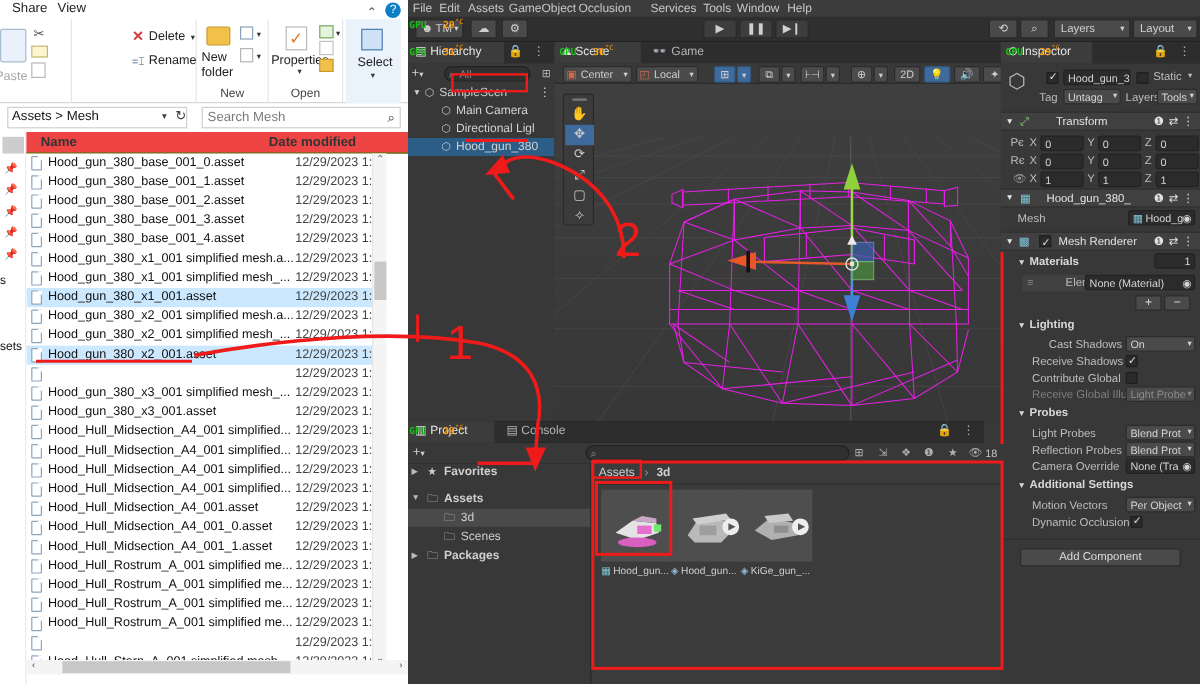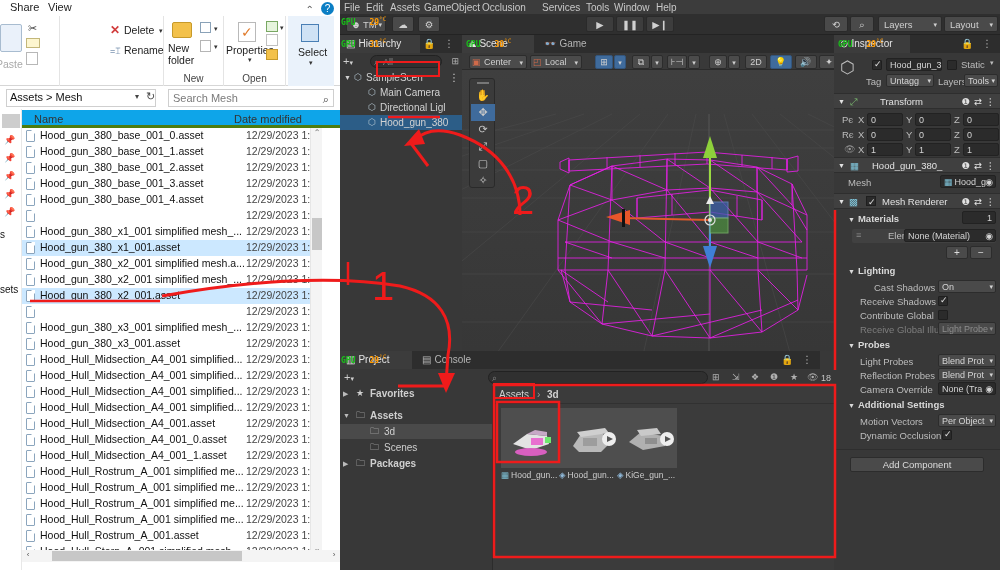--- a/index.html
+++ b/index.html
@@ -25,21 +25,21 @@
   .breadcrumb-bar { position:absolute; top:87px; left:0; width:340px; height:22px; background:#fff; }
   .bc-box { position:absolute; left:6px; top:2px; width:150px; height:18px; border:1px solid #cfcfcf; font-size:11px; color:#111; padding:1px 3px; }
   .bc-refresh { position:absolute; left:146px; top:3px; font-size:11px; color:#444; }
   .search-box { position:absolute; left:168px; top:2px; width:166px; height:18px; border:1px solid #cfcfcf; font-size:11px; color:#7a7a7a; padding:2px 4px; }
   .search-ico { position:absolute; right:4px; top:3px; color:#444; font-size:11px; }
 
   .navpane { position:absolute; left:0; top:109px; width:22px; height:461px; background:#fff; border-right:1px solid #e8e8e8; }
   .pin { position:absolute; left:4px; font-size:9px; color:#6b7d8f; }
   .navtext { position:absolute; left:0; font-size:10px; color:#111; }
 
-  .listhdr { position:absolute; left:22px; top:110px; width:318px; height:18px; background:#0ea5e9; border-bottom:3px solid #4d7c0f; }
+  .listhdr { position:absolute; left:22px; top:110px; width:318px; height:18px; background:#ef4444; border-bottom:1px solid #4d7c0f;font-weight:bold; }
   .listhdr span { position:absolute; top:3px; font-size:11px; color:#333; }
 
   .filelist { position:absolute; left:22px; top:128px; width:300px; height:428px; background:#fff; overflow:hidden; }
   .frow { position:relative; height:16px; width:300px; }
   .frow.sel { background:#cce8ff; }
   .frow .fico { position:absolute; left:4px; top:2px; width:9px; height:12px; background:#fff; border:1px solid #8ba5bd; border-radius:1px; }
   .frow .fico::after { content:""; position:absolute; right:-1px; top:-1px; border-left:4px solid transparent; border-top:4px solid #fff; }
   .frow .fname { position:absolute; left:18px; top:1px; font-size:10.5px; color:#111; white-space:nowrap; overflow:hidden; width:205px; }
   .frow .fdate { position:absolute; left:224px; top:1px; font-size:10.5px; color:#444; white-space:nowrap; }
 
@@ -196,21 +196,21 @@
       <div class="pin" style="top:44px">📌</div>
       <div class="pin" style="top:62px">📌</div>
       <div class="pin" style="top:80px">📌</div>
       <div class="pin" style="top:98px">📌</div>
       <div class="navtext" style="top:120px">s</div>
       <div class="navtext" style="top:175px">sets</div>
     </div>
 
     <div class="listhdr">
       <span style="left:12px">Name</span>
-      <span style="left:212px">Date modified</span>
+      <span style="left:202px">Date modified</span>
     </div>
 
     <div class="filelist" id="filelist">
         <div class="frow">
           <span class="fico"></span>
           <span class="fname">Hood_gun_380_base_001_0.asset</span>
           <span class="fdate">12/29/2023 1:27 PM</span>
         </div>
         <div class="frow">
           <span class="fico"></span>
@@ -227,20 +227,21 @@
           <span class="fname">Hood_gun_380_base_001_3.asset</span>
           <span class="fdate">12/29/2023 1:29 PM</span>
         </div>
         <div class="frow">
           <span class="fico"></span>
           <span class="fname">Hood_gun_380_base_001_4.asset</span>
           <span class="fdate">12/29/2023 1:29 PM</span>
         </div>
         <div class="frow">
           <span class="fico"></span>
+          <span class="fname">Hood_gun_380_x1_001 simplified mesh.a...</span>
           <span class="fdate">12/29/2023 1:27 PM</span>
         </div>
         <div class="frow">
           <span class="fico"></span>
           <span class="fname">Hood_gun_380_x1_001 simplified mesh_...</span>
           <span class="fdate">12/29/2023 1:28 PM</span>
         </div>
         <div class="frow sel">
           <span class="fico"></span>
           <span class="fname">Hood_gun_380_x1_001.asset</span>
@@ -325,21 +326,20 @@
           <span class="fname">Hood_Hull_Rostrum_A_001 simplified me...</span>
           <span class="fdate">12/29/2023 1:29 PM</span>
         </div>
         <div class="frow">
           <span class="fico"></span>
           <span class="fname">Hood_Hull_Rostrum_A_001 simplified me...</span>
           <span class="fdate">12/29/2023 1:29 PM</span>
         </div>
         <div class="frow">
           <span class="fico"></span>
-          <span class="fname">Hood_Hull_Rostrum_A_001.asset</span>
           <span class="fdate">12/29/2023 1:26 PM</span>
         </div>
         <div class="frow">
           <span class="fico"></span>
           <span class="fname">Hood_Hull_Stern_A_001 simplified mesh....</span>
           <span class="fdate">12/29/2023 1:26 PM</span>
         </div>
       </div>
 
     <div class="vscroll">

